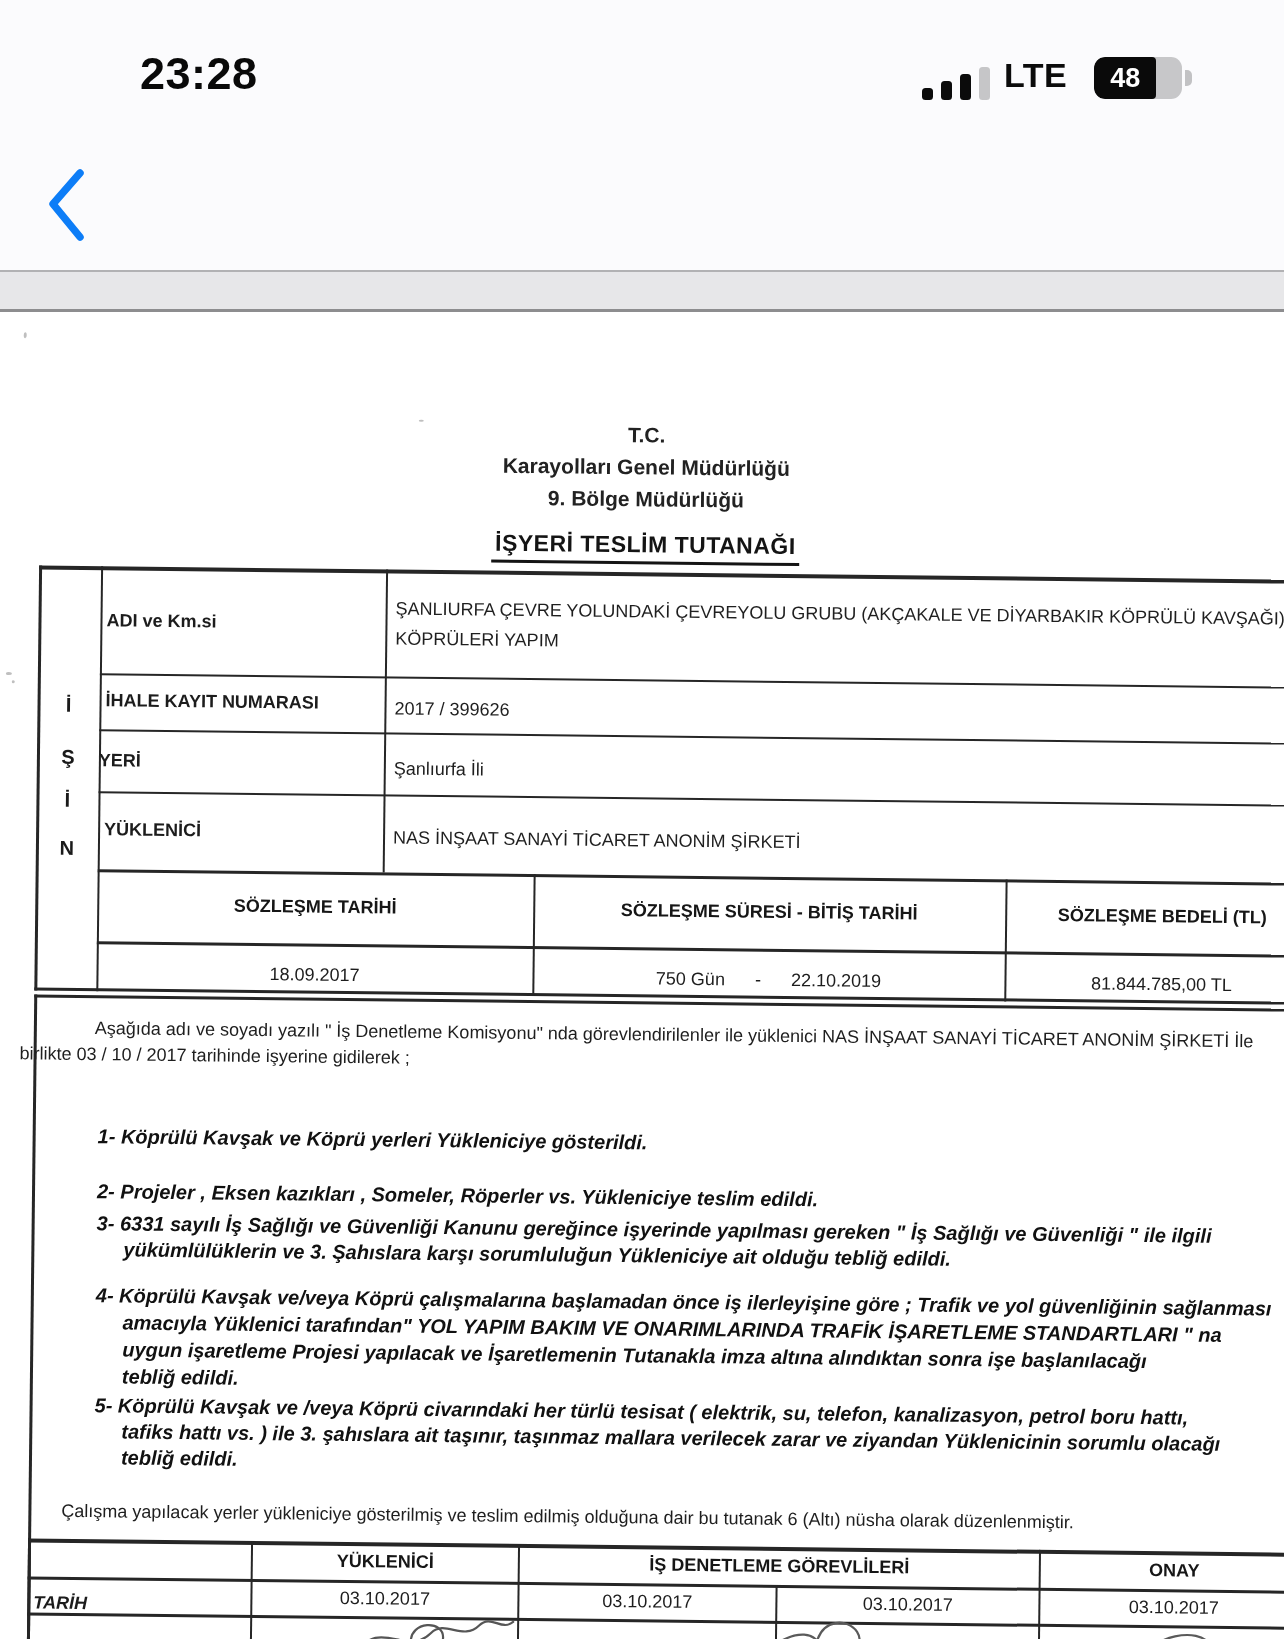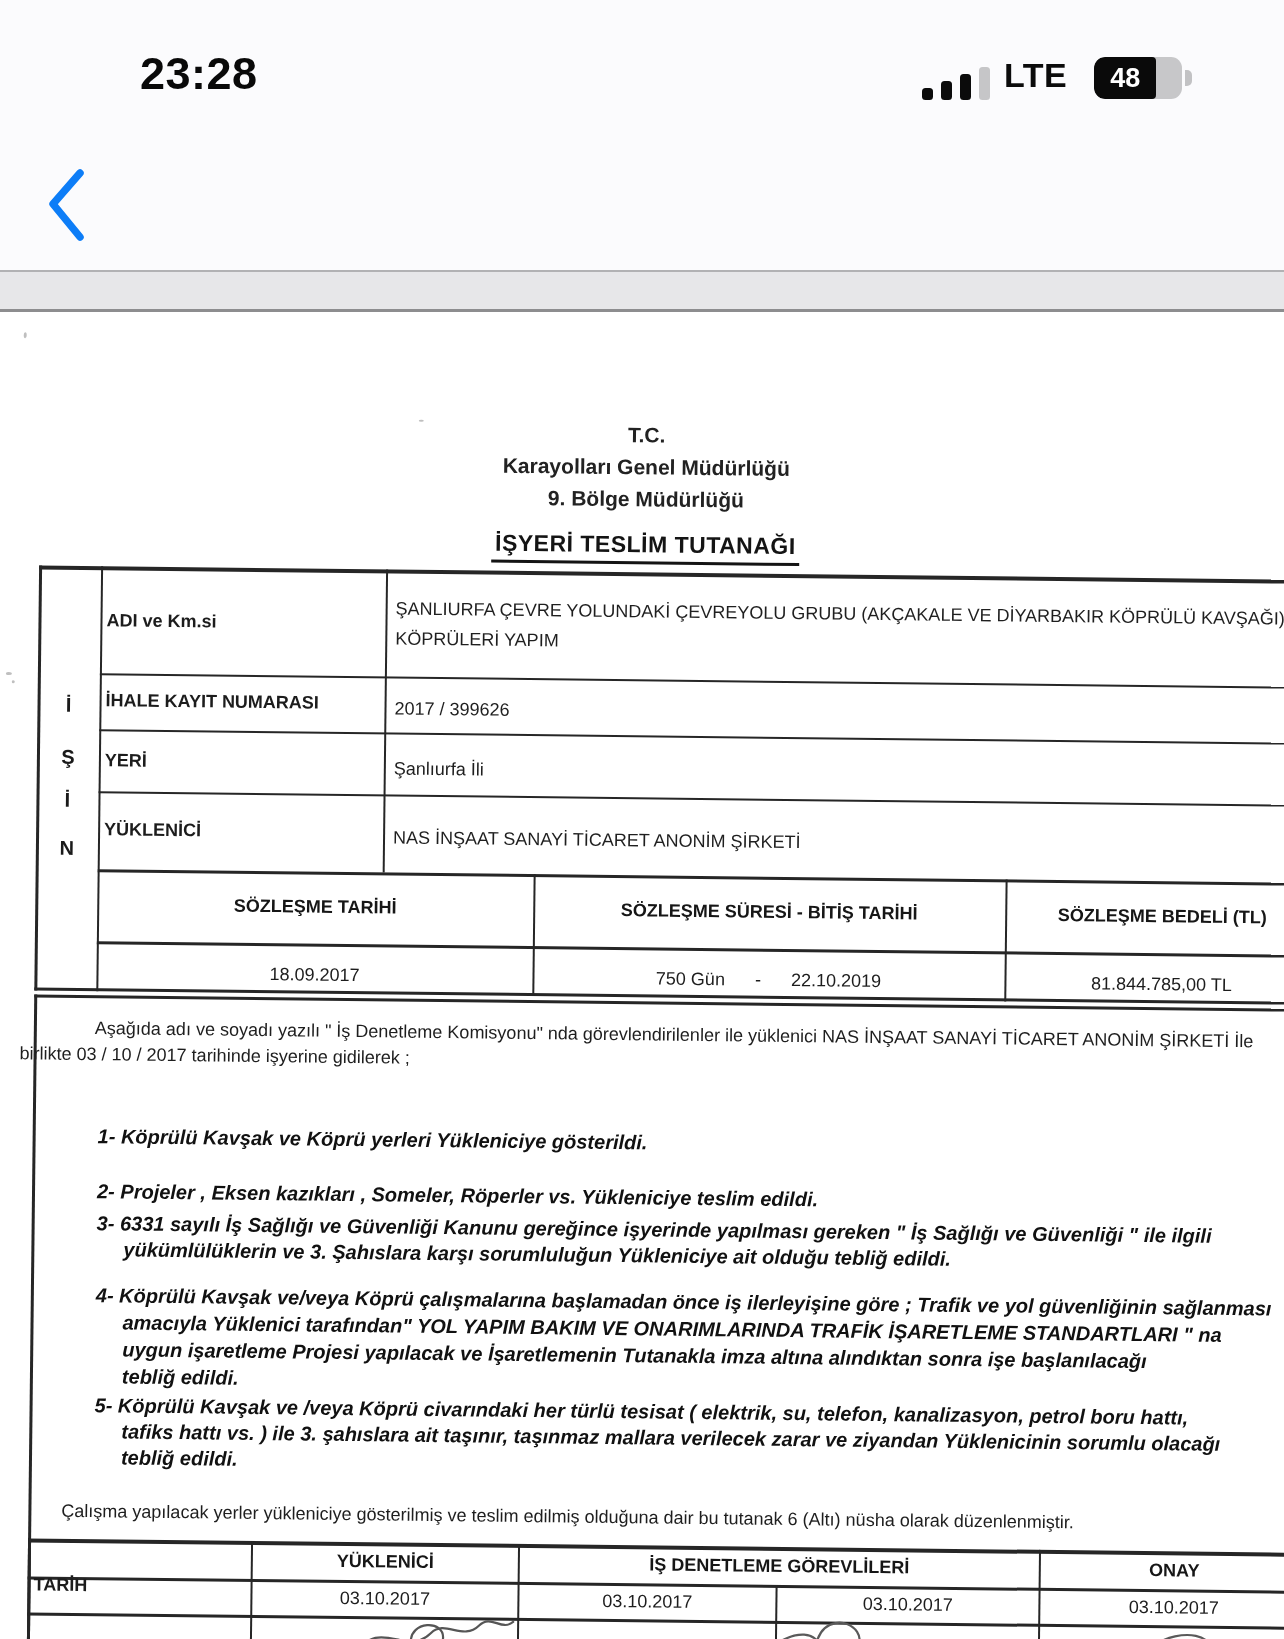--- a/index.html
+++ b/index.html
@@ -103,21 +103,21 @@
     <div class="line" style="left:498px;top:303px;width:2px;height:122px;"></div>
     <div class="line" style="left:970px;top:303px;width:2px;height:122px;"></div>
 
     <div class="vletter" style="top:128px;">İ</div>
     <div class="vletter" style="top:180px;">Ş</div>
     <div class="vletter" style="top:223px;">İ</div>
     <div class="vletter" style="top:271px;">N</div>
 
     <div class="cell-label" style="left:62px;top:44px;padding-left:6px;">ADI ve Km.si</div>
     <div class="cell-label" style="left:62px;top:124px;padding-left:6px;">İHALE KAYIT NUMARASI</div>
-    <div class="cell-label" style="left:62px;top:184px;padding-left:6px;">YERİ</div>
+    <div class="cell-label" style="left:62px;top:184px;">YERİ</div>
     <div class="cell-label" style="left:62px;top:253px;padding-left:6px;">YÜKLENİCİ</div>
 
     <div class="cell-value" style="left:357px;top:24px;width:940px;">ŞANLIURFA ÇEVRE YOLUNDAKİ ÇEVREYOLU GRUBU (AKÇAKALE VE DİYARBAKIR KÖPRÜLÜ KAVŞAĞI)
 KÖPRÜLERİ YAPIM</div>
     <div class="cell-value" style="left:357px;top:124px;">2017 / 399626</div>
     <div class="cell-value" style="left:357px;top:184px;">Şanlıurfa İli</div>
     <div class="cell-value" style="left:357px;top:253px;">NAS İNŞAAT SANAYİ TİCARET ANONİM ŞİRKETİ</div>
 
     <div class="chead" style="left:62px;top:328px;width:436px;">SÖZLEŞME TARİHİ</div>
     <div class="chead" style="left:498px;top:328px;width:472px;">SÖZLEŞME SÜRESİ - BİTİŞ TARİHİ</div>
@@ -156,21 +156,21 @@
 
     <div class="line" style="left:223px;top:0;width:2px;height:130px;"></div>
     <div class="line" style="left:490px;top:0;width:2px;height:130px;"></div>
     <div class="line" style="left:748px;top:38px;width:2px;height:92px;"></div>
     <div class="line" style="left:1011px;top:0;width:2px;height:130px;"></div>
 
     <div class="chead" style="left:225px;top:9px;width:265px;">YÜKLENİCİ</div>
     <div class="chead" style="left:492px;top:9px;width:519px;">İŞ DENETLEME GÖREVLİLERİ</div>
     <div class="chead" style="left:1013px;top:9px;width:267px;">ONAY</div>
 
-    <div class="cell-label" style="left:6px;top:36px;">TARİH</div>
+    <div class="cell-label" style="left:6px;top:54px;font-style:italic;">TARİH</div>
     <div class="cval" style="left:225px;top:46px;width:265px;">03.10.2017</div>
     <div class="cval" style="left:492px;top:46px;width:256px;">03.10.2017</div>
     <div class="cval" style="left:750px;top:46px;width:261px;">03.10.2017</div>
     <div class="cval" style="left:1013px;top:46px;width:267px;">03.10.2017</div>
   </div>
 
   <svg class="sig" style="left:360px;top:1290px;" width="210" height="60" viewBox="0 0 210 60">
     <path d="M8,50 C36,8 60,52 86,26 C100,12 118,34 134,18 C146,6 156,24 168,14 M66,36 C64,14 100,12 98,32 C96,50 66,54 66,36" fill="none" stroke="#565656" stroke-width="2.2" stroke-linecap="round"></path>
   </svg>
   <svg class="sig" style="left:672px;top:1294px;" width="240" height="56" viewBox="0 0 240 56">

